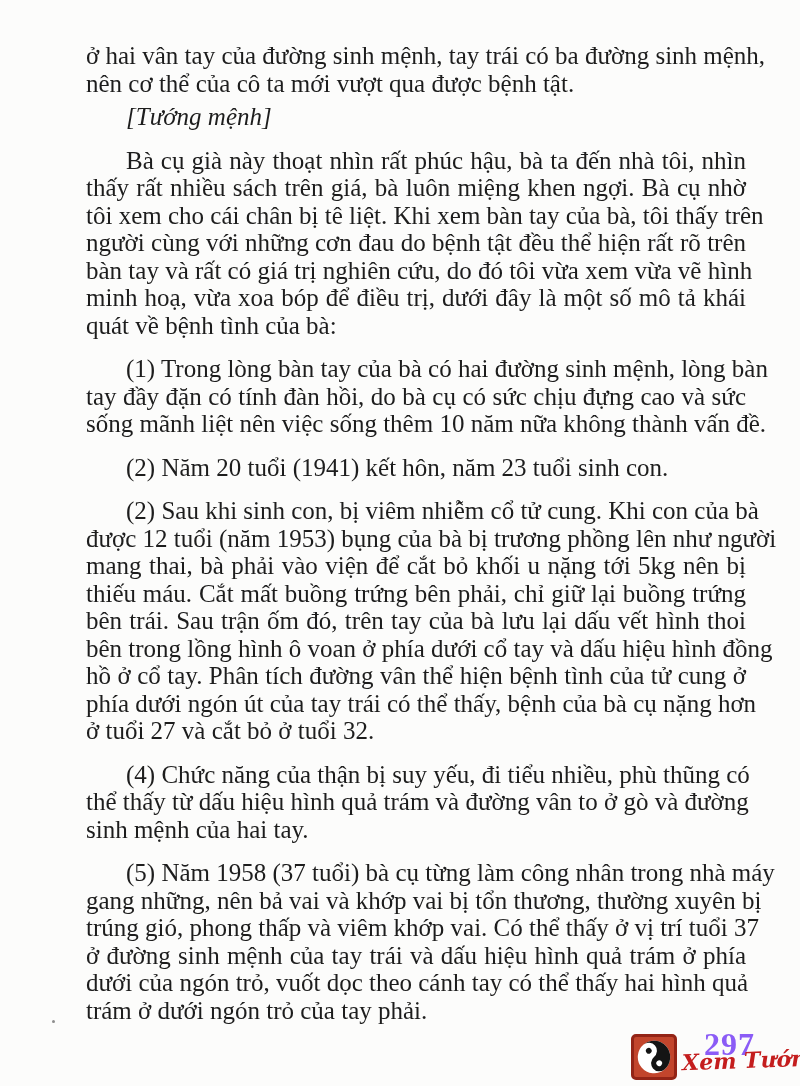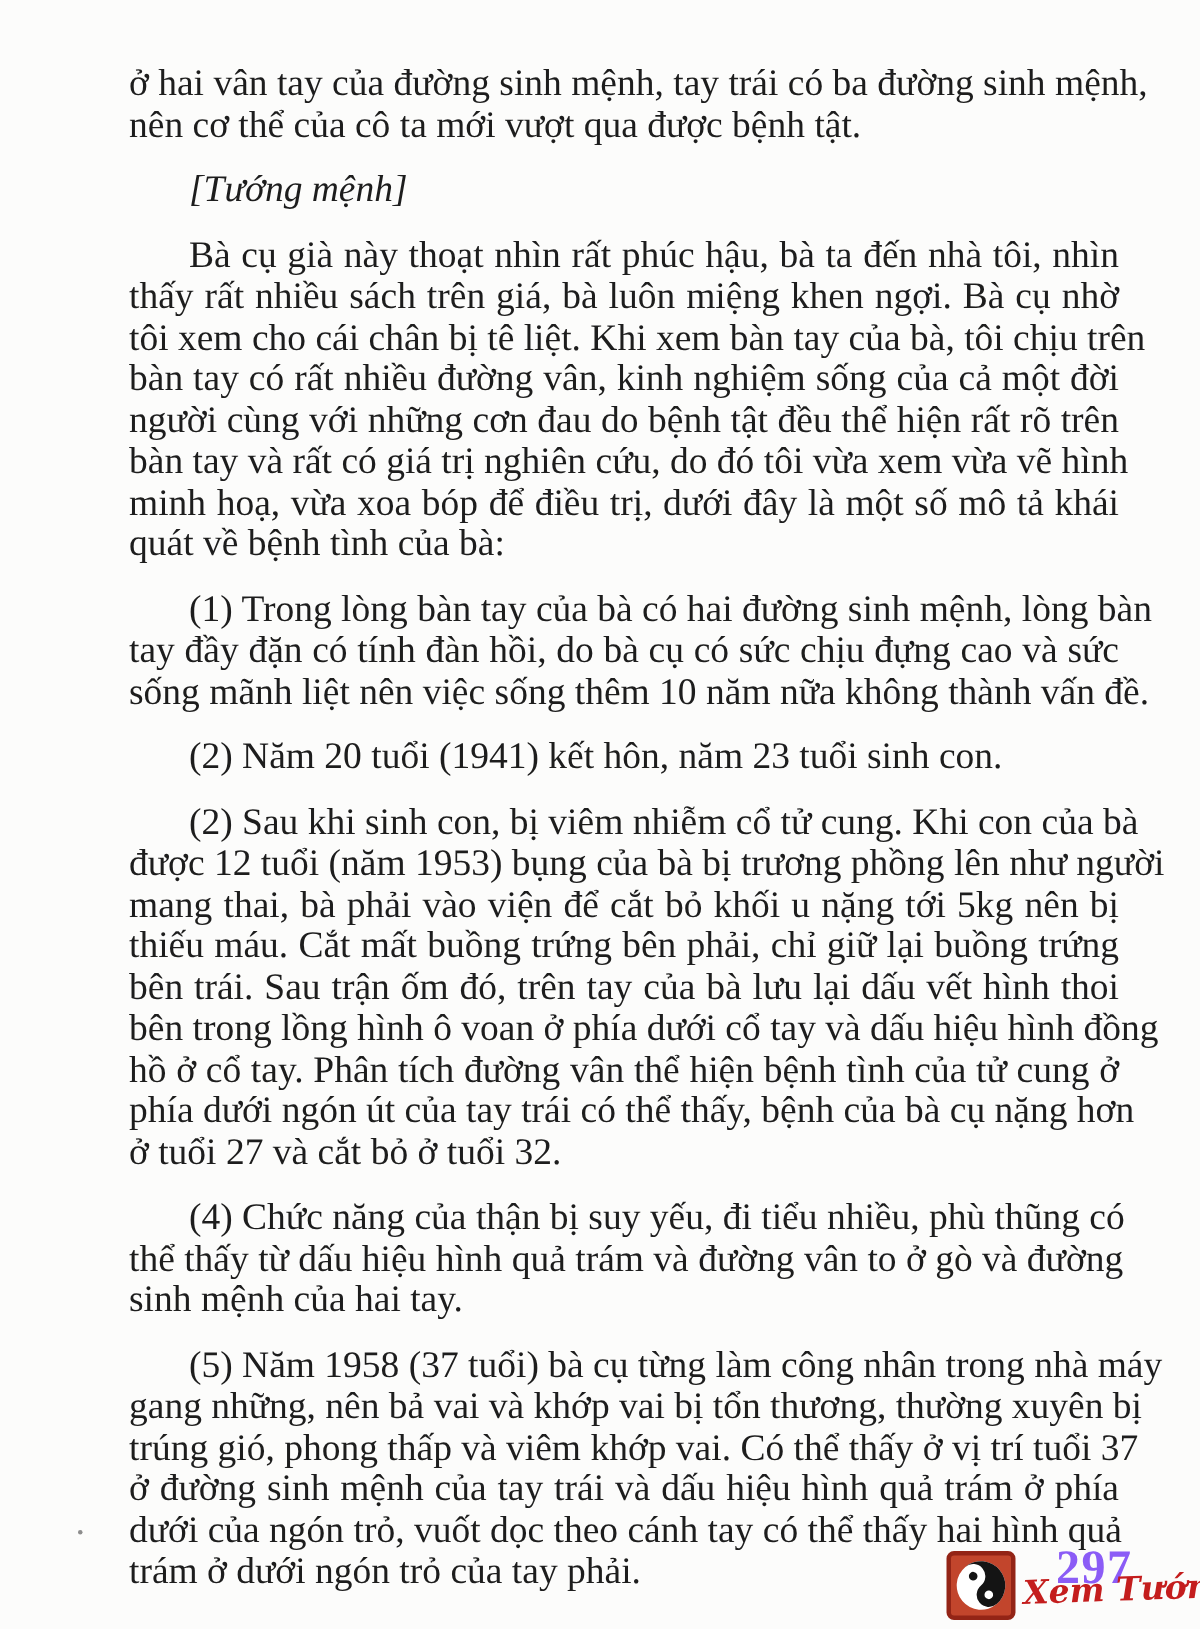--- a/index.html
+++ b/index.html
@@ -25,21 +25,21 @@
     white-space: nowrap;
     text-align: justify;
     text-align-last: justify;
   }
   .line.last { text-align-last: left; }
   .line.indent { text-indent: 40px; }
   .para { margin-top: 16px; }
   .para:first-child { margin-top: 0; }
   .para.heading { margin-top: 8px; }
   .para.heading .line { font-weight: bold; font-style: italic; }
-  .para.subheading { margin-top: 16px; }
+  .para.subheading { margin-top: 6px; }
   .para.subheading .line { font-style: italic; }
   .speck {
     position: absolute;
     left: 52px;
     top: 1020px;
     width: 3px;
     height: 3px;
     border-radius: 50%;
     background: #8d8d8d;
   }
@@ -92,22 +92,21 @@
       <div class="para body">
         <div class="line">ở hai vân tay của đường sinh mệnh, tay trái có ba đường sinh mệnh,</div>
         <div class="line last">nên cơ thể của cô ta mới vượt qua được bệnh tật.</div>
       </div>
       <div class="para subheading">
         <div class="line last indent">[Tướng mệnh]</div>
       </div>
       <div class="para body">
         <div class="line indent">Bà cụ già này thoạt nhìn rất phúc hậu, bà ta đến nhà tôi, nhìn</div>
         <div class="line">thấy rất nhiều sách trên giá, bà luôn miệng khen ngợi. Bà cụ nhờ</div>
-        <div class="line">tôi xem cho cái chân bị tê liệt. Khi xem bàn tay của bà, tôi chịu trên</div>
-        <div class="line">bàn tay có rất nhiều đường vân, kinh nghiệm sống của cả một đời</div>
+        <div class="line">tôi xem cho cái chân bị tê liệt. Khi xem bàn tay của bà, tôi thấy trên</div>
         <div class="line">người cùng với những cơn đau do bệnh tật đều thể hiện rất rõ trên</div>
         <div class="line">bàn tay và rất có giá trị nghiên cứu, do đó tôi vừa xem vừa vẽ hình</div>
         <div class="line">minh hoạ, vừa xoa bóp để điều trị, dưới đây là một số mô tả khái</div>
         <div class="line last">quát về bệnh tình của bà:</div>
       </div>
       <div class="para body">
         <div class="line indent">(1) Trong lòng bàn tay của bà có hai đường sinh mệnh, lòng bàn</div>
         <div class="line">tay đầy đặn có tính đàn hồi, do bà cụ có sức chịu đựng cao và sức</div>
         <div class="line last">sống mãnh liệt nên việc sống thêm 10 năm nữa không thành vấn đề.</div>
       </div>

